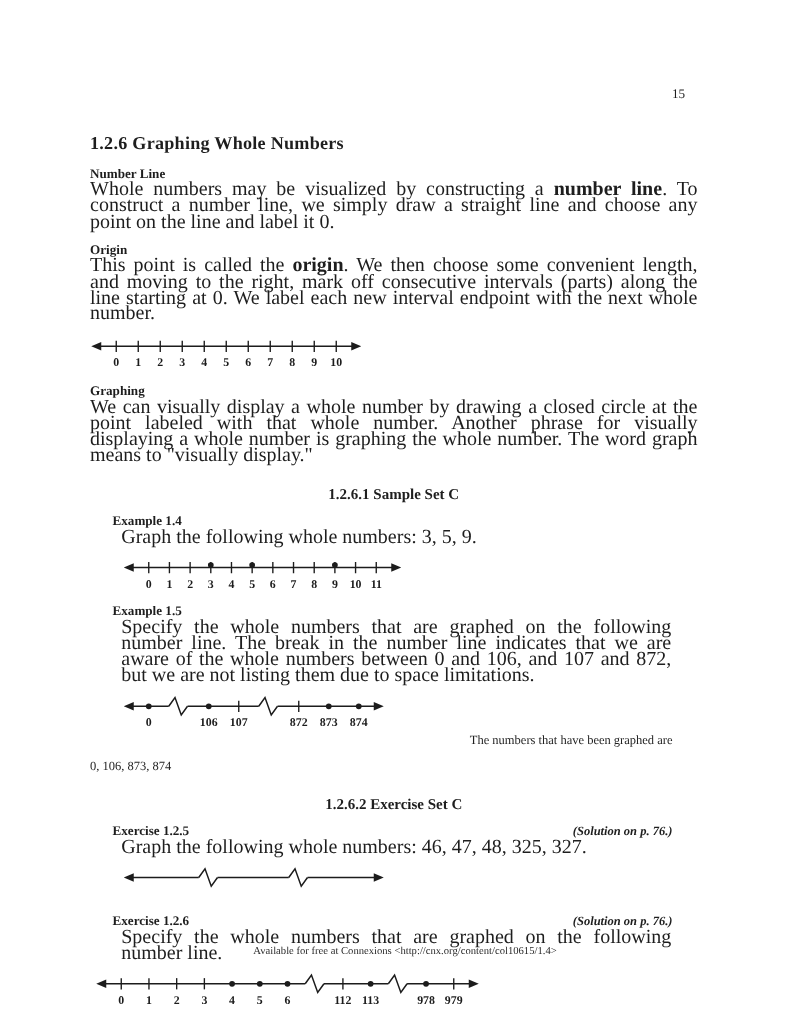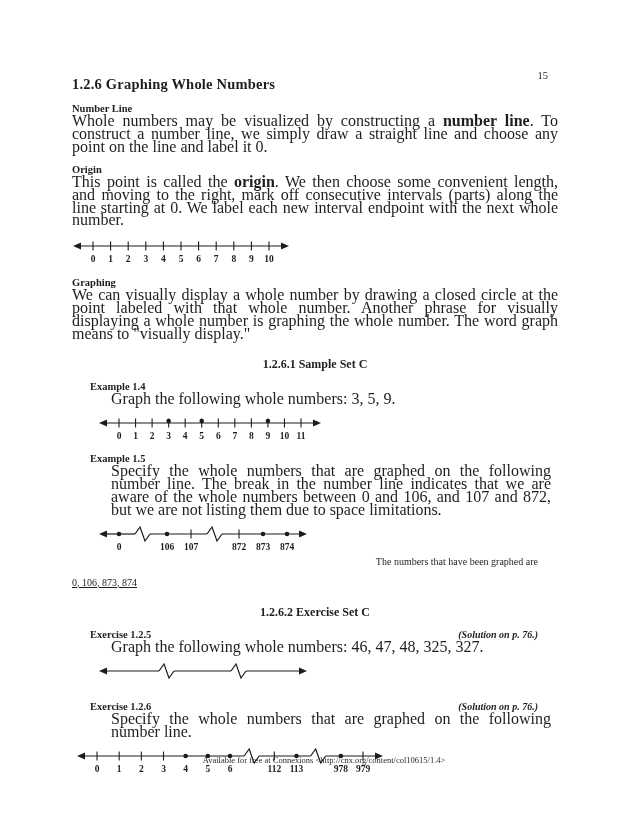--- a/index.html
+++ b/index.html
@@ -5,37 +5,37 @@
   html,body{margin:0;padding:0;}
   body{
     width:630px;height:815px;
     background:#ffffff;
     font-family:"Liberation Serif","DejaVu Serif",serif;
     color:#1e1e1e;
     -webkit-font-smoothing:antialiased;
   }
   .page{position:relative;width:630px;height:815px;overflow:hidden;background:#ffffff;}
   .pagenum{position:absolute;top:70px;right:82px;font-size:10.5px;}
-  .content{position:absolute;left:72px;top:76px;width:486px;}
+  .content{position:absolute;left:72px;top:107px;width:486px;}
   .title{font-size:14.5px;font-weight:bold;margin:0 0 4px 0;letter-spacing:.2px;}
   h3{font-size:10.5px;font-weight:bold;margin:10px 0 0 0;}
   h2{font-size:12px;font-weight:bold;margin:16px 0 0 0;text-align:center;}
   p{font-size:16px;line-height:12.9px;margin:1px 0 0 0;text-align:justify;}
   b{font-weight:bold;}
   .nl{display:block;}
   .nl-origin{margin:8px 0 0 0;}
   .block{margin:9px 0 0 18px;width:448px;}
   .bhead{font-size:10.5px;font-weight:bold;}
   .bhead-row{display:flex;justify-content:space-between;align-items:baseline;}
   .solution{font-size:10px;font-weight:bold;font-style:italic;}
-  .bbody{margin-left:21px;width:440px;}
+  .bbody{margin-left:7px;width:440px;}
   .block .nl{margin:6px 0 0 8px;}
   .nl-wide{margin-left:-14px !important;}
   .result-caption{font-size:10px;text-align:right;margin-top:1px;}
-  .result{font-size:10px;margin-top:10px;text-align:left;text-decoration:underline;}
+  .result{font-size:10px;margin-top:10px;text-align:left;}
   .closing{margin-top:17px;}
   .footer{position:absolute;left:0;right:0;top:755px;text-align:center;font-size:8.5px;color:#2a2a2a;padding-left:18px;}
 </style>
 </head>
 <body>
 
 <div class="page">
   <div class="pagenum">15</div>
 
   <div class="content">

